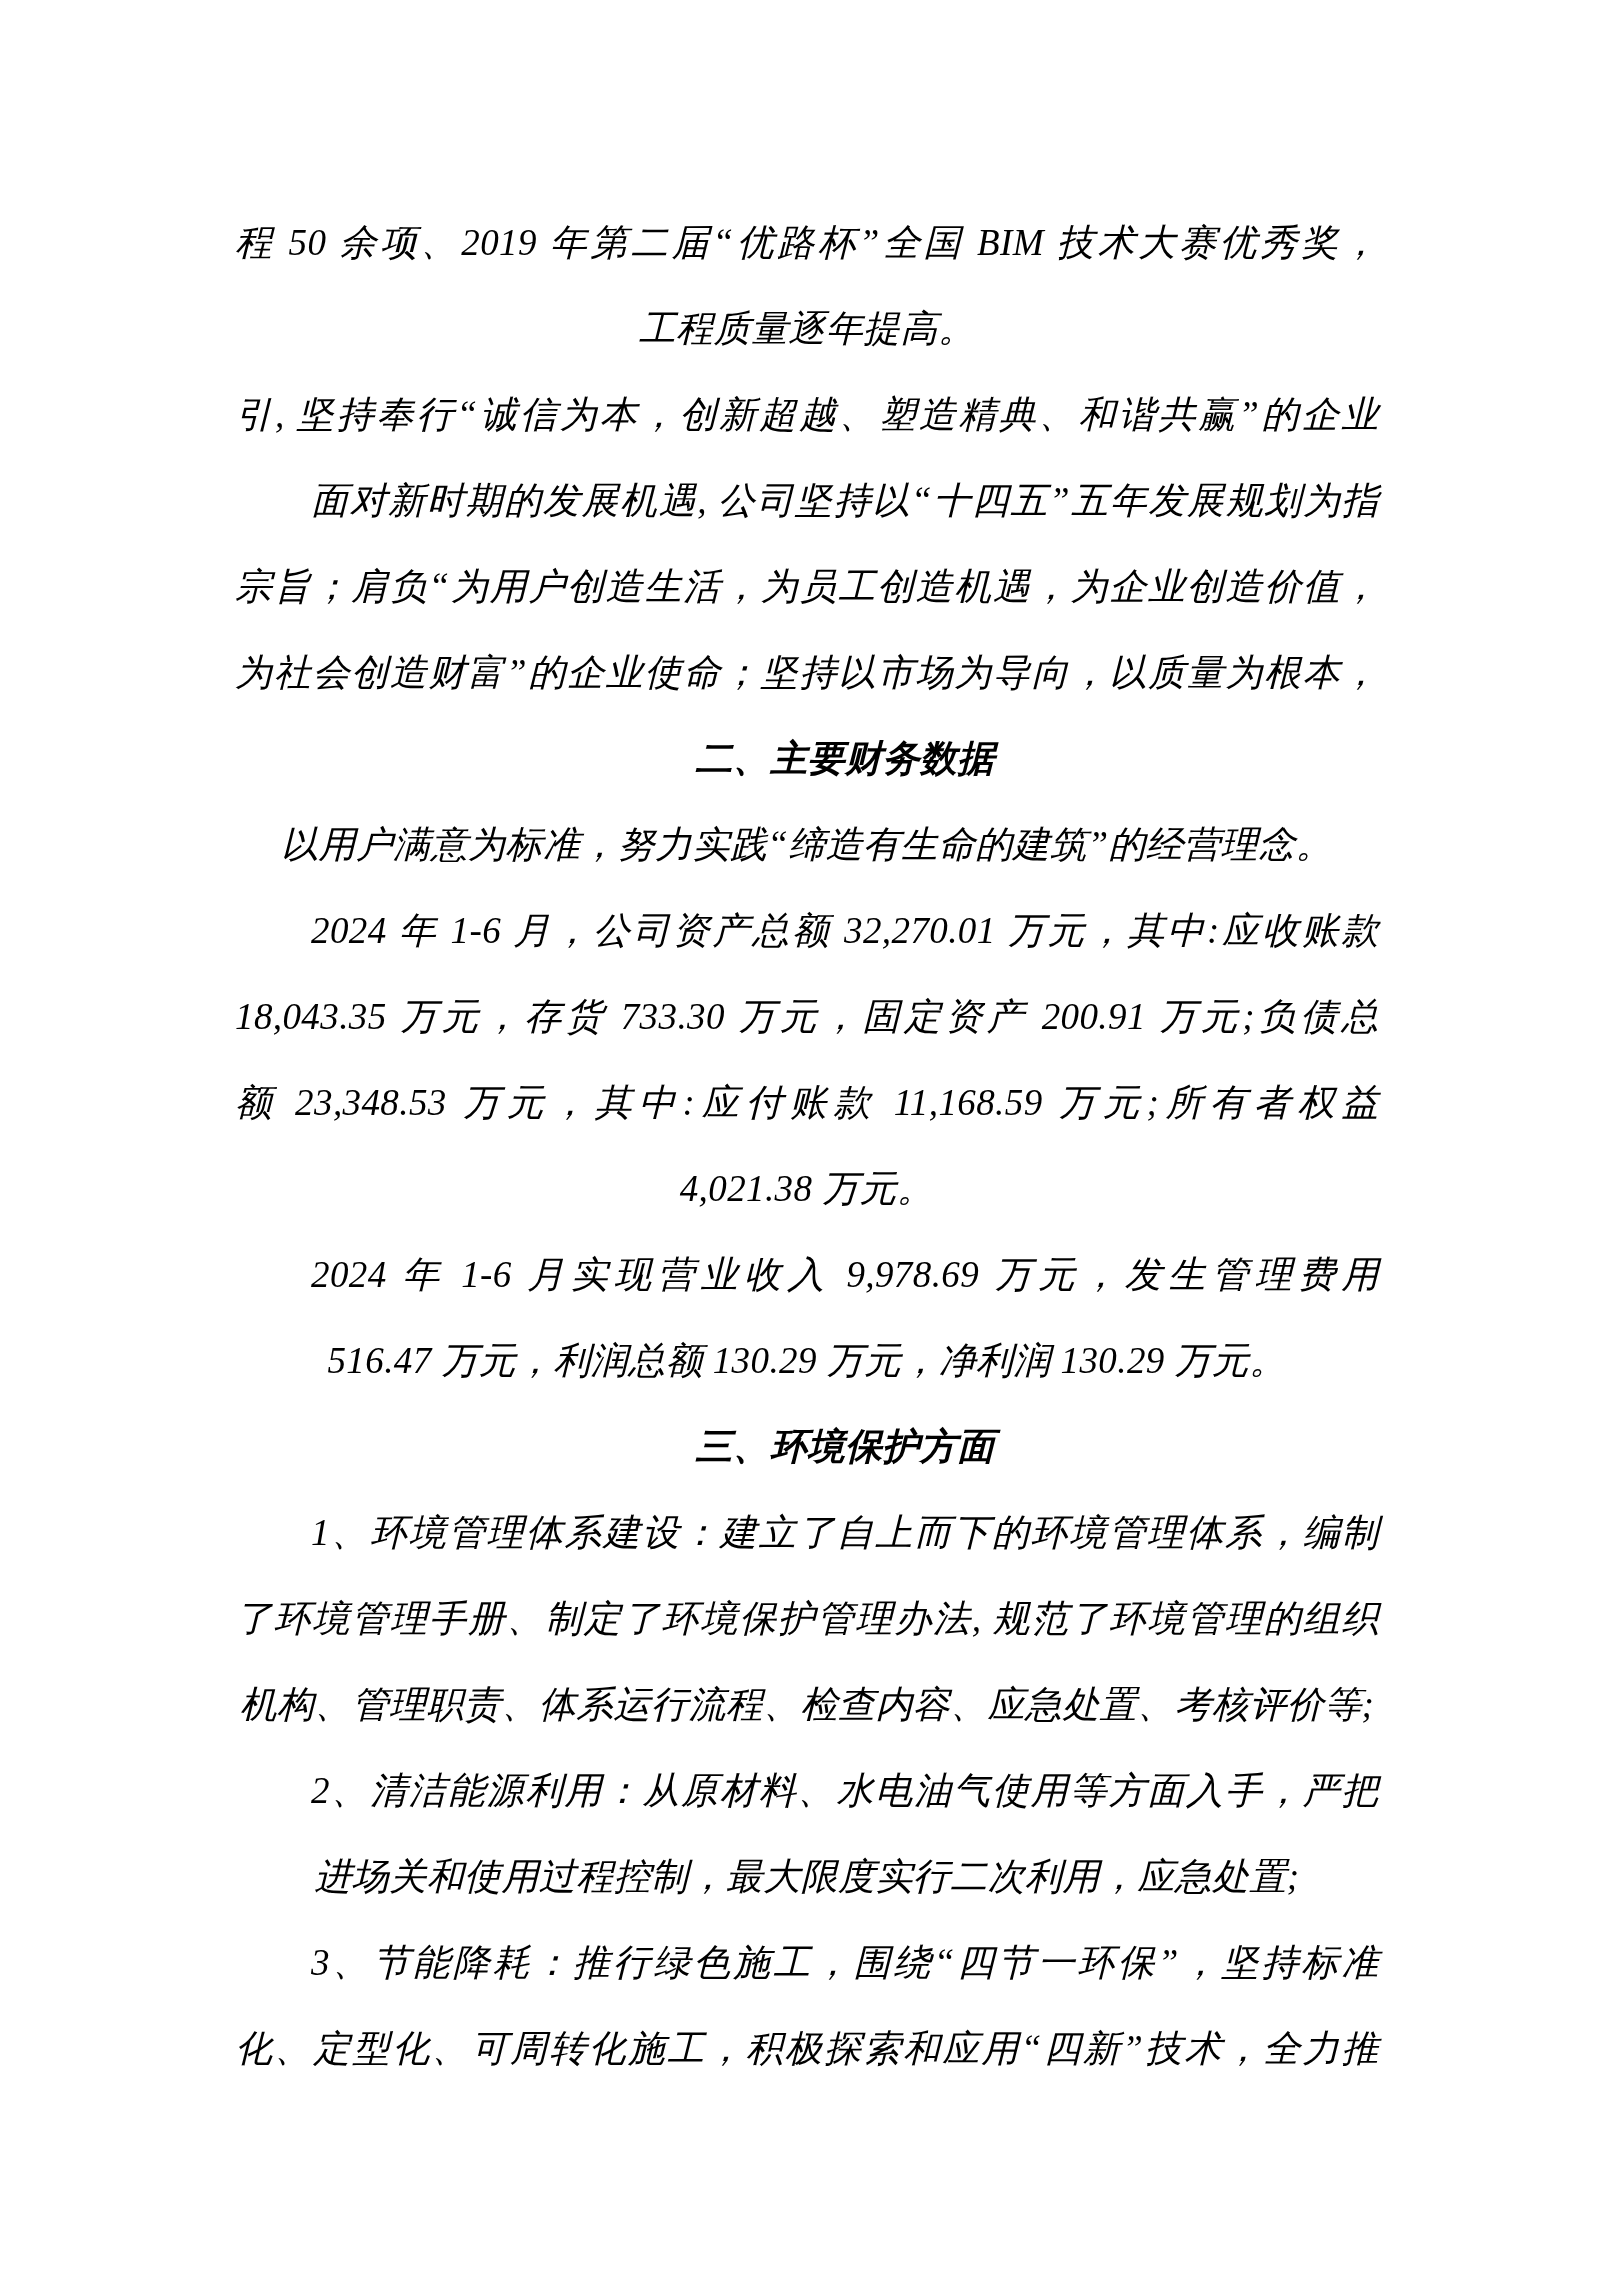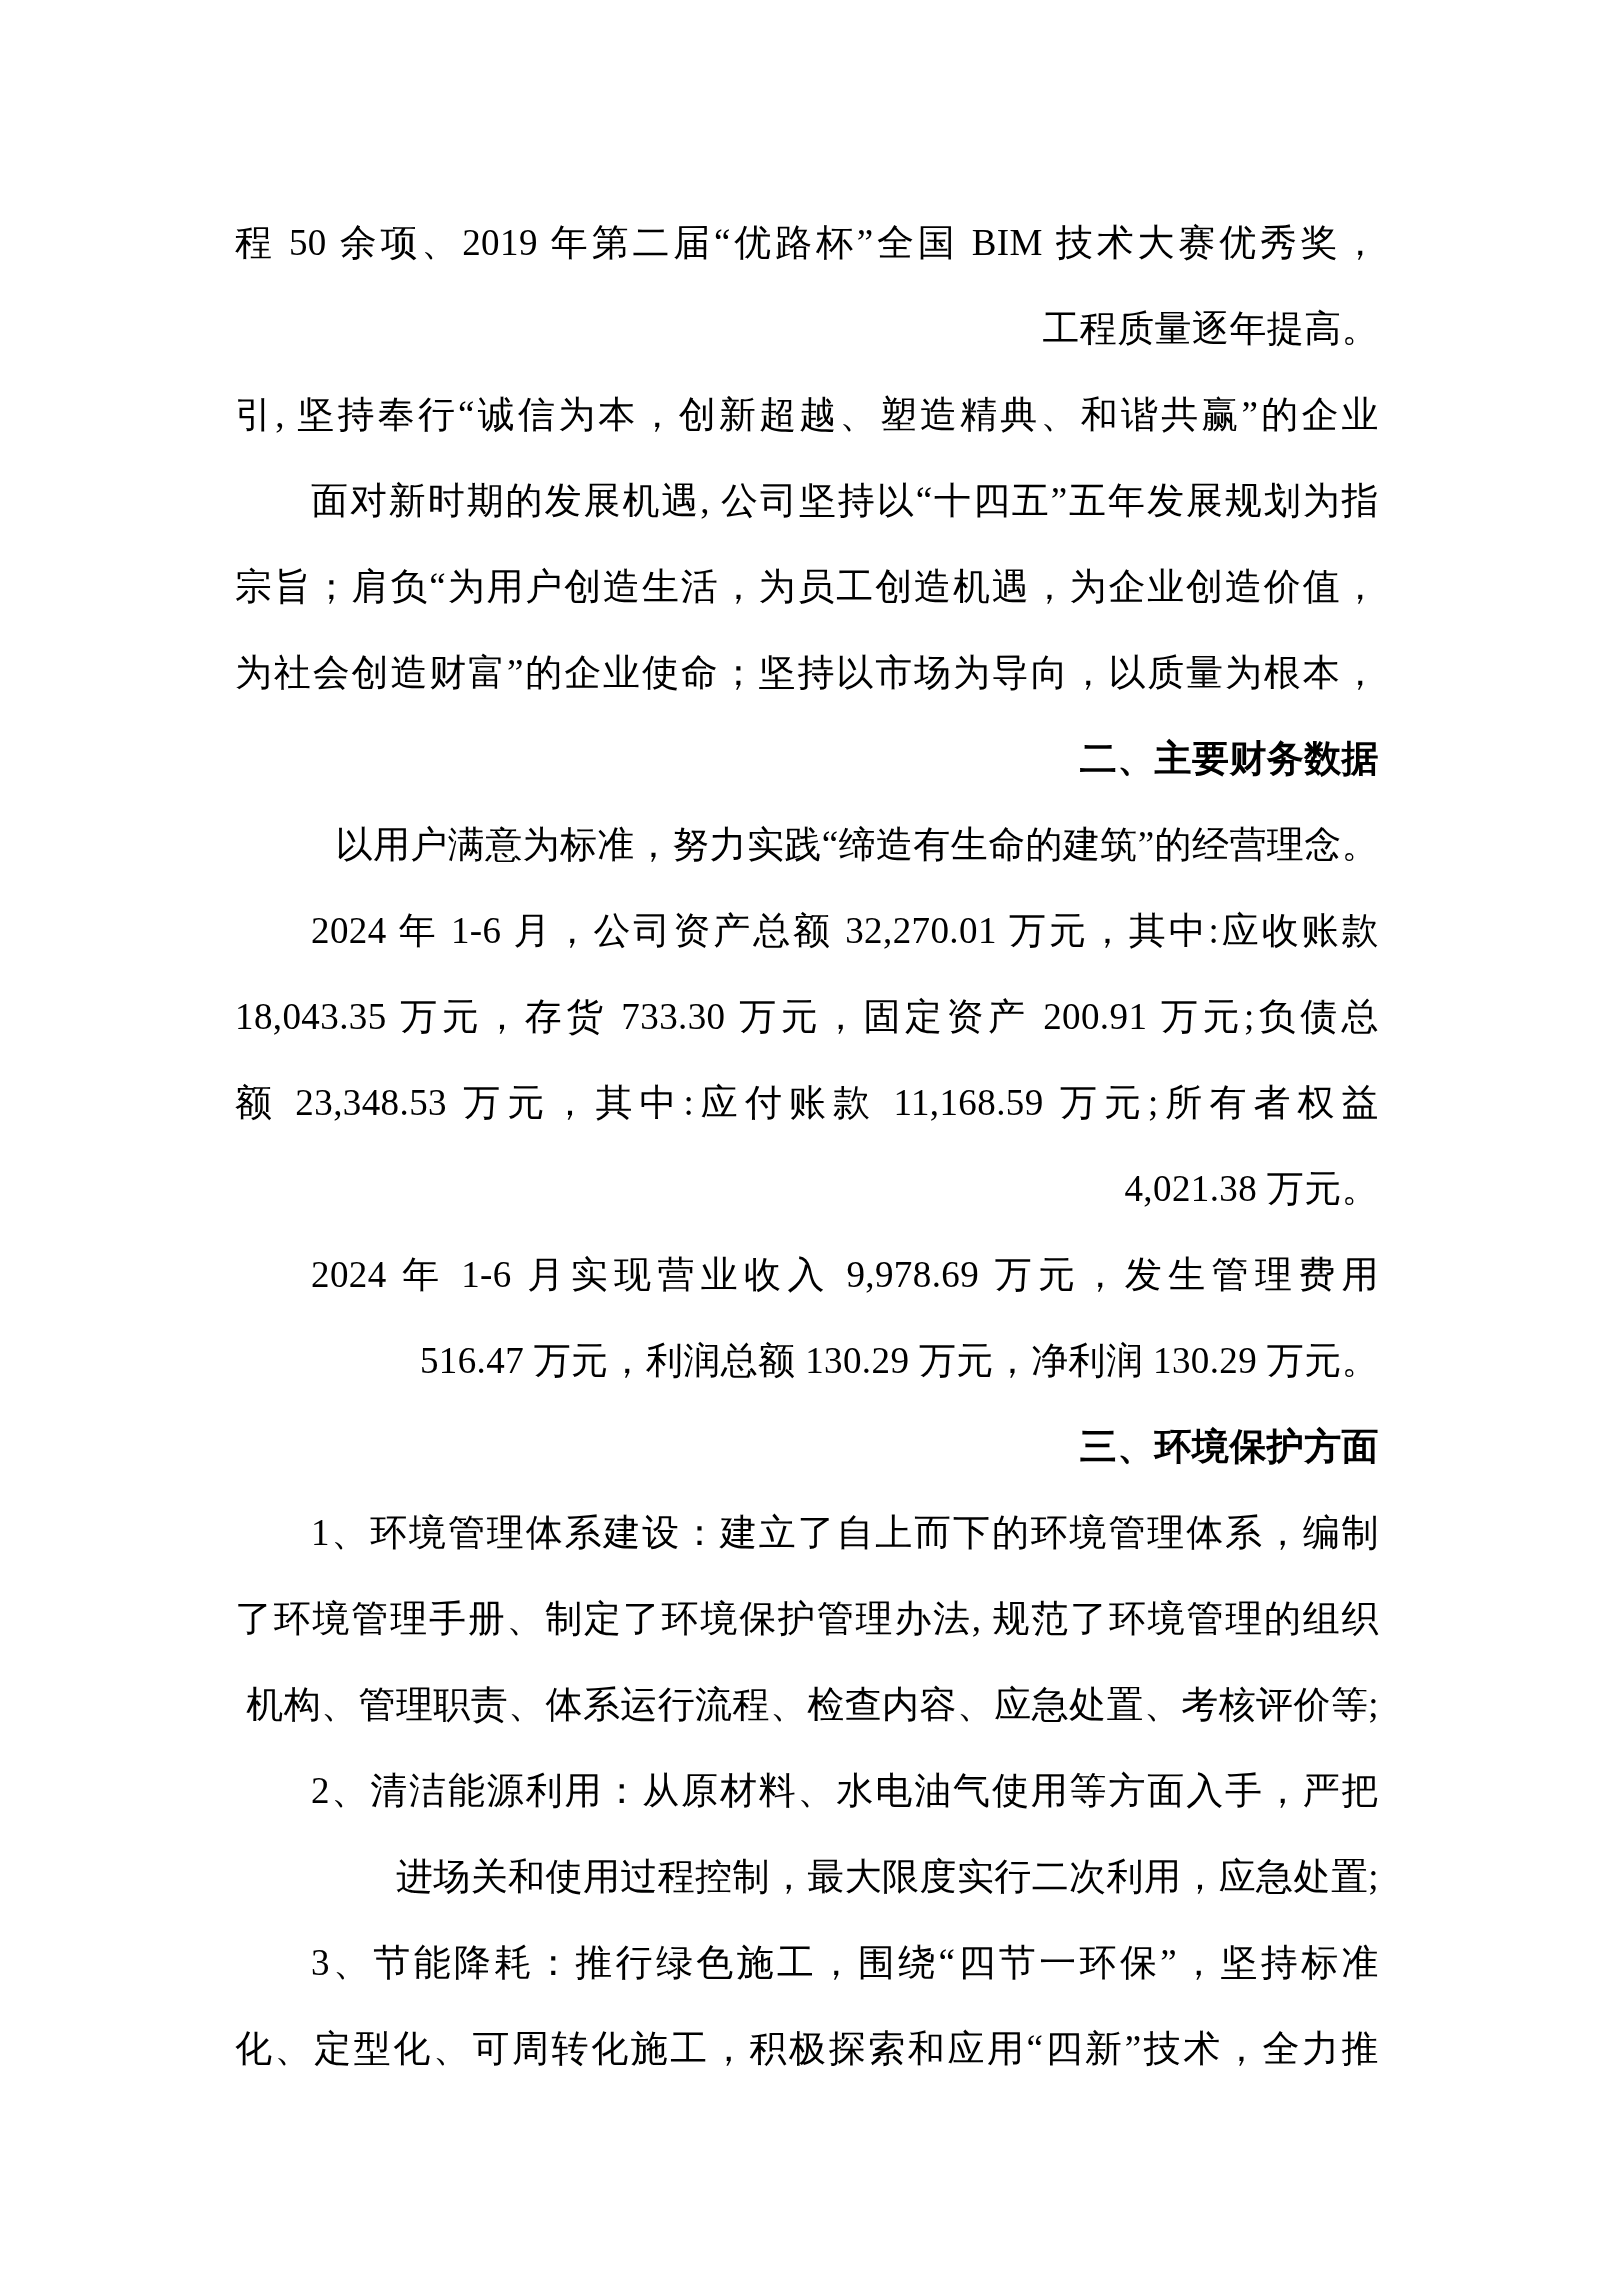--- a/index.html
+++ b/index.html
@@ -7,34 +7,35 @@
     padding: 0;
     background: #ffffff;
   }
   .page {
     position: relative;
     width: 1422px;
     height: 2295px;
     background: #ffffff;
     overflow: hidden;
     font-family: "Liberation Serif", "DejaVu Serif", serif;
+    font-style: italic;
   }
   .content {
     position: absolute;
     left: 235px;
     top: 200px;
     width: 1144px;
     color: #000000;
   }
   .line {
     height: 86px;
     line-height: 86px;
     font-size: 37px;
     white-space: normal;
-    text-align: right;
+    text-align: center;
     letter-spacing: 0.4px;
     color: #000000;
   }
   .line.full {
     text-align: justify;
     text-align-last: justify;
     -moz-text-align-last: justify;
   }
   .line.indent {
     text-indent: 76px;

